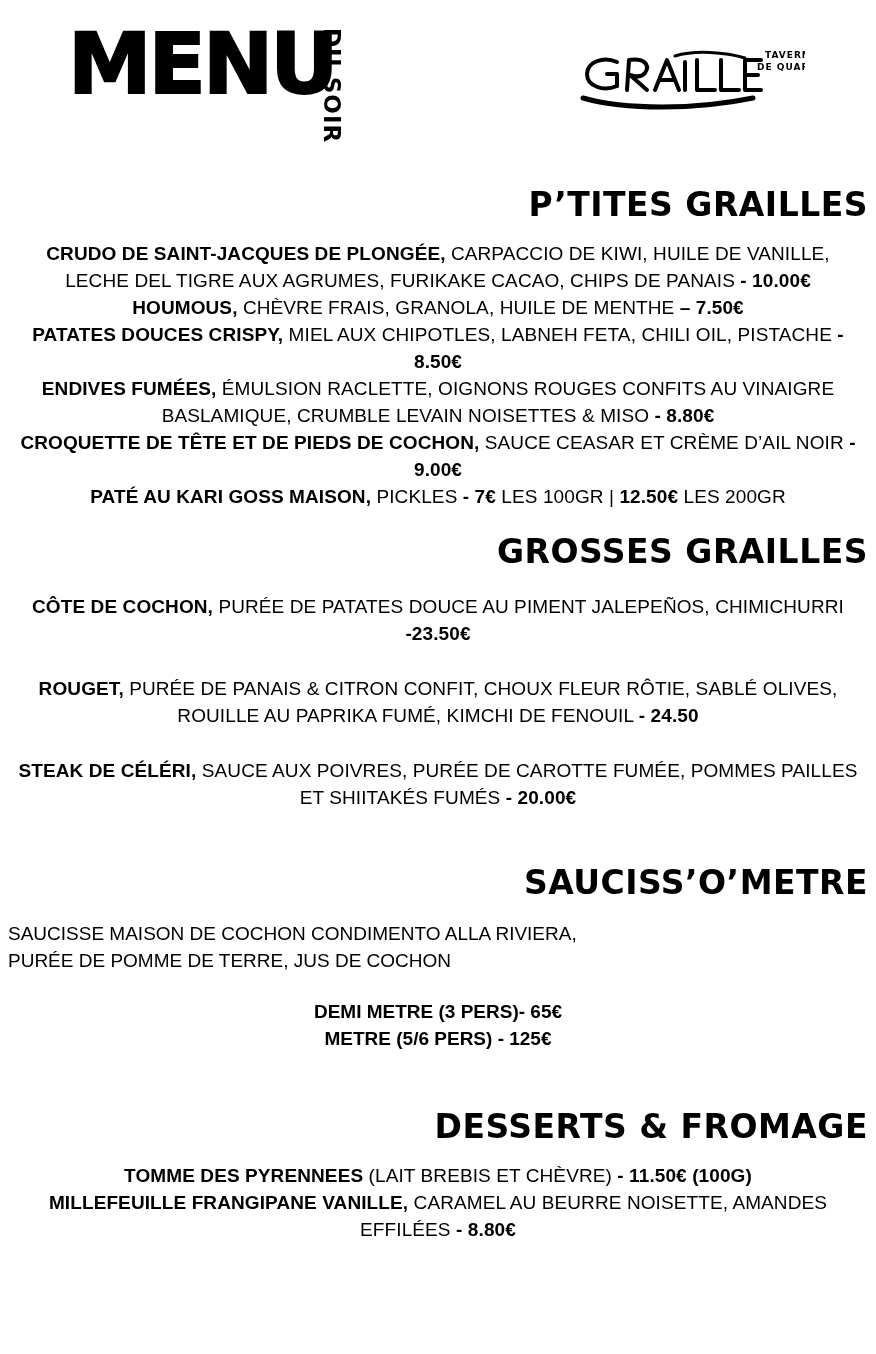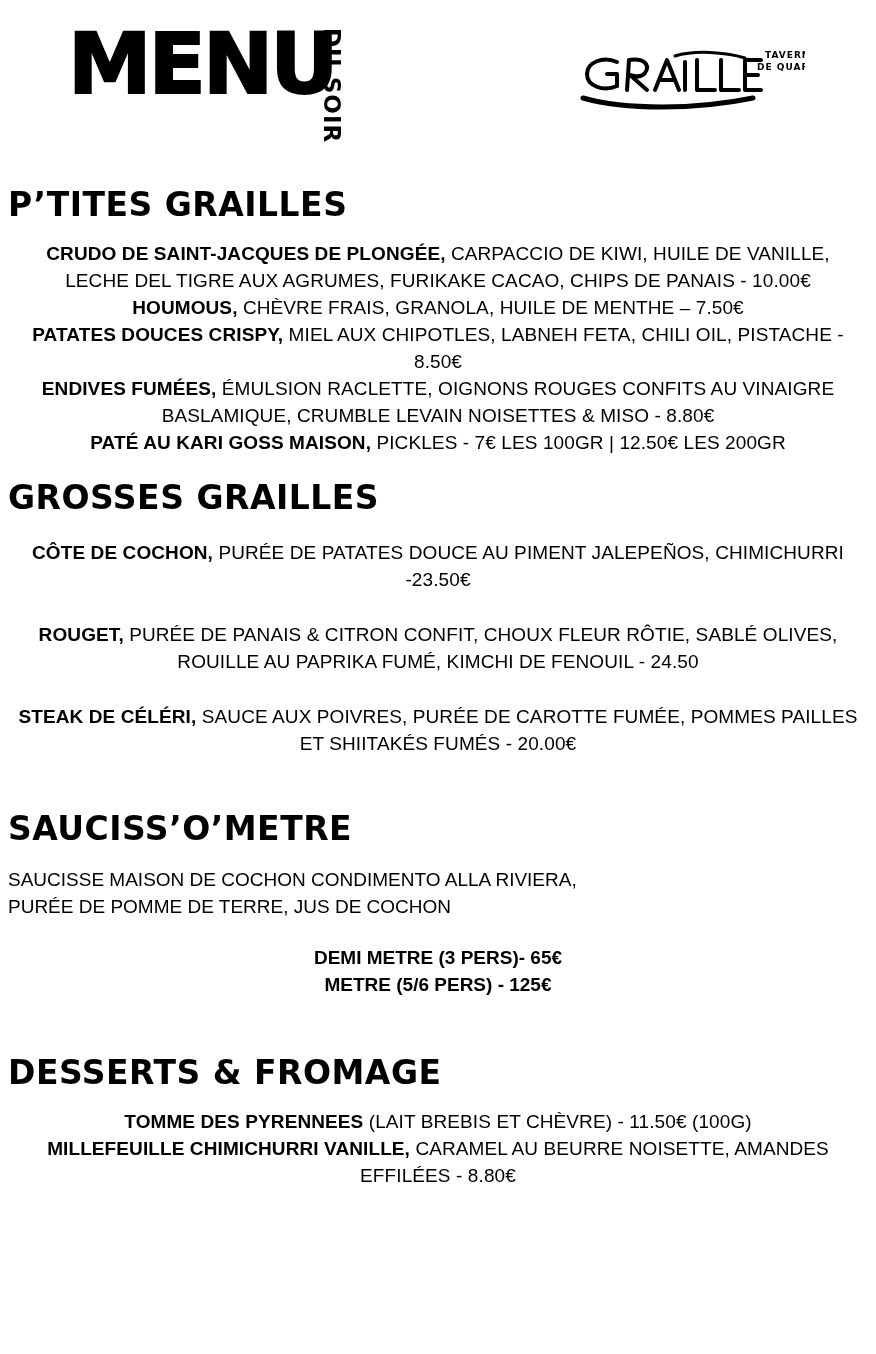--- a/index.html
+++ b/index.html
@@ -59,21 +59,21 @@
     width: 230px;
     height: 78px;
   }
   .brand-logo svg { display: block; }
 
   
   .content {
     padding: 0 8px;
   }
   .section-title {
-    text-align: left;
+    text-align: right;
     font-family: "DejaVu Sans", sans-serif;
     font-weight: bold;
     font-size: 33px;
     letter-spacing: 0.5px;
     margin: 0;
   }
   .sec-ptites { margin-top: 35px; }
   .sec-grosses { margin-top: 22px; }
   .sec-sauciss { margin-top: 52px; }
   .sec-desserts { margin-top: 55px; }
@@ -88,21 +88,21 @@
     letter-spacing: 0.1px;
     padding: 0 6px;
   }
   .item .nm {
     font-weight: bold;
   }
   .item .dsc {
     font-weight: normal;
   }
   .item .pr {
-    font-weight: normal;
+    font-weight: bold;
   }
   .items-ptites .item { margin-bottom: 0px; }
   .items-grosses .item { margin-bottom: 28px; font-size: 19px; }
   .items-grosses { margin-top: 22px; }
   .items-sauciss { margin-top: 18px; }
   .items-desserts { }
 
   .sauciss-line {
     text-align: left;
     font-size: 19px;
@@ -165,20 +165,23 @@
     <div class="item">
       <span class="nm">HOUMOUS,</span><span class="dsc"> CHÈVRE FRAIS, GRANOLA, HUILE DE MENTHE </span><span class="pr">– 7.50€</span>
     </div>
     <div class="item">
       <span class="nm">PATATES DOUCES CRISPY,</span><span class="dsc"> MIEL AUX CHIPOTLES, LABNEH FETA, CHILI OIL, PISTACHE </span><span class="pr">- 8.50€</span>
     </div>
     <div class="item">
       <span class="nm">ENDIVES FUMÉES,</span><span class="dsc"> ÉMULSION RACLETTE, OIGNONS ROUGES CONFITS AU VINAIGRE BASLAMIQUE, CRUMBLE LEVAIN NOISETTES &amp; MISO </span><span class="pr">- 8.80€</span>
     </div>
     <div class="item">
+      <span class="nm">CROQUETTE DE TÊTE ET DE PIEDS DE COCHON,</span><span class="dsc"> SAUCE CEASAR ET CRÈME D’AIL NOIR </span><span class="pr">- 9.00€</span>
+    </div>
+    <div class="item">
       <span class="nm">PATÉ AU KARI GOSS MAISON,</span><span class="dsc"> PICKLES </span><span class="pr">- 7€</span><span class="dsc"> LES 100GR | </span><span class="pr">12.50€</span><span class="dsc"> LES 200GR</span>
     </div>
   </div>
 
   <h2 class="section-title sec-grosses">GROSSES GRAILLES</h2>
   <div class="items items-grosses">
     <div class="item">
       <span class="nm">CÔTE DE COCHON,</span><span class="dsc"> PURÉE DE PATATES DOUCE AU PIMENT JALEPEÑOS, CHIMICHURRI </span><span class="pr">-23.50€</span>
     </div>
     <div class="item">
@@ -202,17 +205,17 @@
       <div>METRE (5/6 PERS) - 125€</div>
     </div>
   </div>
 
   <h2 class="section-title sec-desserts">DESSERTS &amp; FROMAGE</h2>
   <div class="items items-desserts">
     <div class="item">
       <span class="nm">TOMME DES PYRENNEES</span><span class="dsc"> (LAIT BREBIS ET CHÈVRE) </span><span class="pr">- 11.50€ (100G)</span>
     </div>
     <div class="item">
-      <span class="nm">MILLEFEUILLE CHIMICHURRI VANILLE,</span><span class="dsc"> CARAMEL AU BEURRE NOISETTE, AMANDES EFFILÉES </span><span class="pr">- 8.80€</span>
+      <span class="nm">MILLEFEUILLE FRANGIPANE VANILLE,</span><span class="dsc"> CARAMEL AU BEURRE NOISETTE, AMANDES EFFILÉES </span><span class="pr">- 8.80€</span>
     </div>
   </div>
 
 </div>
 
 </body></html>

